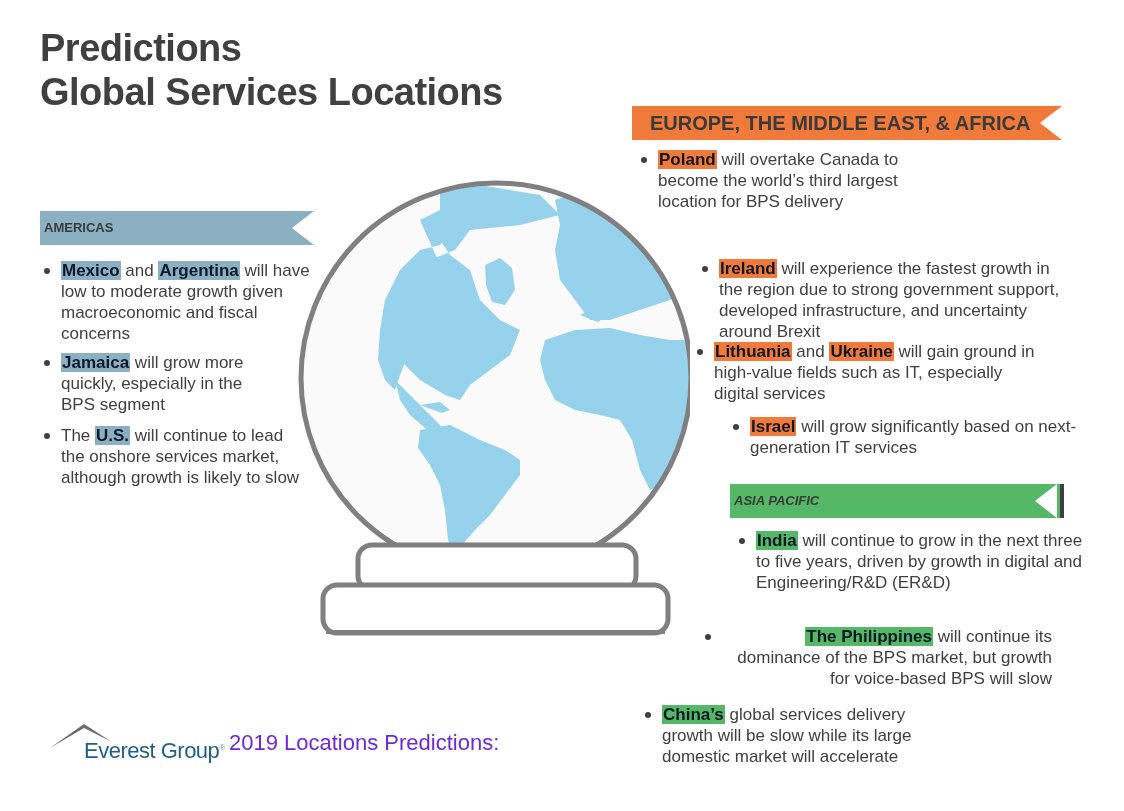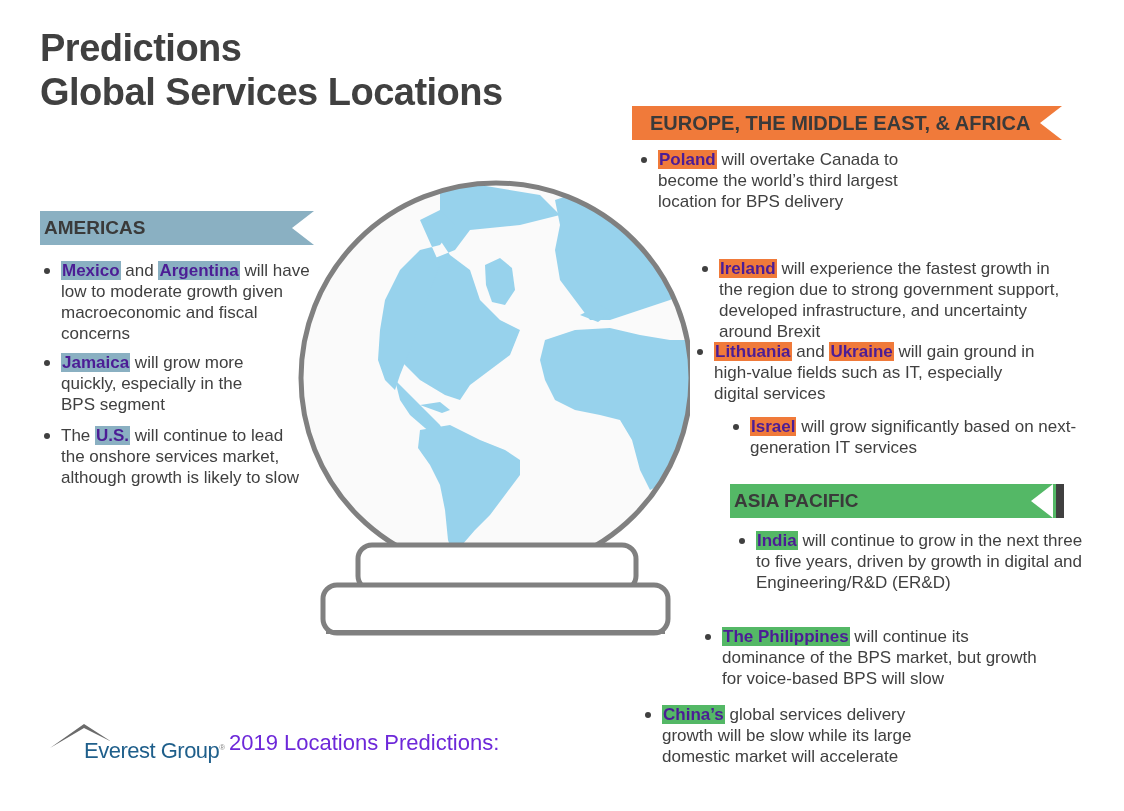--- a/index.html
+++ b/index.html
@@ -9,40 +9,40 @@
     font-family: "Liberation Sans", "DejaVu Sans", sans-serif;
     color: #404040;
   }
   .title {
     position: absolute; left: 40px; top: 26px;
     font-size: 38px; font-weight: bold; line-height: 44px;
     color: #404040; letter-spacing: -0.5px;
   }
   .banner {
     position: absolute; height: 34px; box-sizing: border-box;
-    padding-left: 4px; font-weight: bold; font-size: 19px; line-height: 34px;
+    padding-left: 4px; font-weight: bold; font-size: 13px; line-height: 34px;
     color: #3a3a3a;
   }
   .banner .chev {
     position: absolute; right: 0; top: 0; width: 0; height: 0;
     border-top: 17px solid transparent; border-bottom: 17px solid transparent;
     border-right: 22px solid #ffffff;
   }
   .banner-americas { left: 40px; top: 211px; width: 274px; background: #8ab0c2; }
   .banner-emea { left: 632px; top: 106px; width: 430px; background: #f07a3a; font-size: 20px; padding-left: 18px; }
-  .banner-apac { left: 730px; top: 484px; width: 334px; background: #54b866; border-right: 8px solid #404040; }
+  .banner-apac { left: 730px; top: 484px; width: 334px; background: #54b866; border-right: 4px solid #404040; font-style: italic; }
   .banner-apac .chev { right: 3px; }
   .bullet {
     position: absolute; font-size: 17px; line-height: 21px; color: #404040;
   }
   .bullet .dot {
     position: absolute; left: -17px; top: 8px; width: 6px; height: 6px;
     border-radius: 50%; background: #404040;
   }
-  .hl { font-weight: bold; color: #4c1d95; padding: 0 1px; }
+  .hl { font-weight: bold; color: #0f172a; padding: 0 1px; }
   .hl-blue { background: #8ab0c2; }
   .hl-orange { background: #f07a3a; }
   .hl-green { background: #54b866; }
   .footer-text {
     position: absolute; left: 229px; top: 733px; font-size: 22px; line-height: 20px; color: #6d28d9;
   }
   .logo {
     position: absolute; left: 50px; top: 720px; width: 180px; height: 60px;
   }
   .logo-text {
@@ -136,21 +136,21 @@
 
 <div class="banner banner-apac">
   <span>ASIA PACIFIC</span>
   <span class="chev"></span>
 </div>
 
 <div class="bullet" style="left:756px; top:530px; width:340px;">
   <span class="dot"></span>
   <span class="hl hl-green">India</span><span> will continue to grow in the next three to five years, driven by growth in digital and Engineering/R&amp;D (ER&amp;D)</span>
 </div>
-<div class="bullet" style="left:722px; top:626px; width:330px;">
+<div class="bullet" style="left:722px; top:626px; width:330px;text-align:right;">
   <span class="dot"></span>
   <span class="hl hl-green">The Philippines</span><span> will continue its dominance of the BPS market, but growth for voice-based BPS will slow</span>
 </div>
 <div class="bullet" style="left:662px; top:704px; width:290px;">
   <span class="dot"></span>
   <span class="hl hl-green">China’s</span><span> global services delivery growth will be slow while its large domestic market will accelerate</span>
 </div>
 
 <div class="logo">
   <svg width="60" height="30" style="position:absolute; left:0; top:0;">

